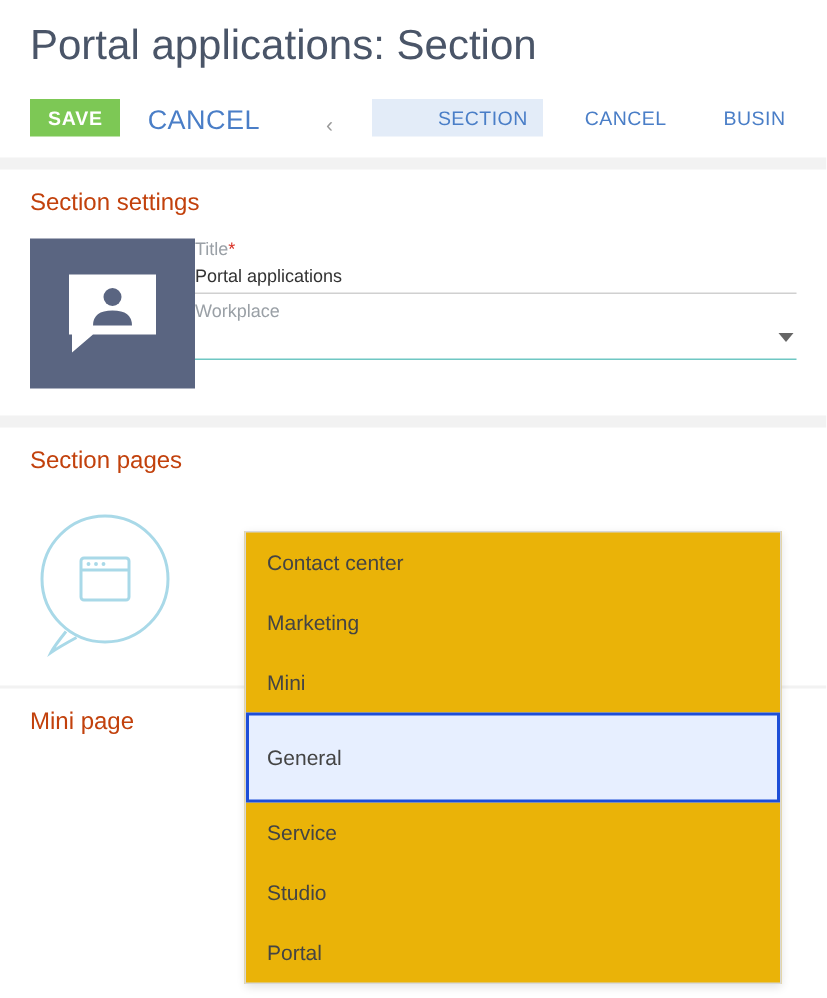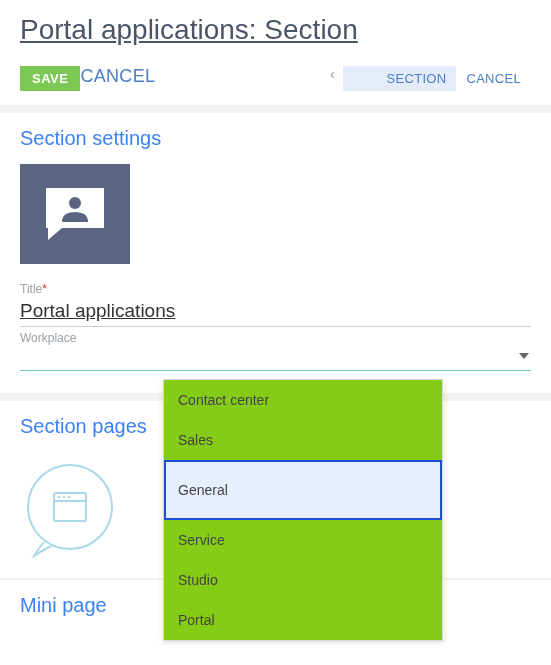--- a/index.html
+++ b/index.html
@@ -11,26 +11,26 @@
     overflow: hidden;
     color: #333;
   }
   .header {
     padding: 14px 20px 8px 20px;
   }
   .page-title {
     font-size: 28px;
     font-weight: 300;
     color: #4a5568;
-    text-decoration: underline;
   }
   .toolbar {
     display: flex;
-    align-items: flex-start;
+    align-items: flex-end;
     padding: 12px 20px 14px 20px;
+    gap: 18px;
   }
   .btn-save {
     background: #7dc855;
     color: #fff;
     border: none;
     padding: 5px 12px;
     font-size: 13px;
     font-weight: 600;
     cursor: pointer;
     letter-spacing: 0.5px;
@@ -70,29 +70,27 @@
   }
   .hr-thin {
     height: 2px;
     background: #f2f2f2;
     border: none;
   }
   .section {
     padding: 14px 20px 18px 20px;
   }
   .section-title {
-    font-size: 20px;
+    font-size: 16px;
     font-weight: 300;
-    color: #3b82f6;
+    color: #c2410c;
     margin-bottom: 14px;
   }
   .settings-row {
     display: flex;
-    gap: 18px;
-    flex-direction: column;
   }
   .icon-box {
     width: 110px;
     height: 100px;
     background: #5a6581;
     display: flex;
     align-items: center;
     justify-content: center;
     flex-shrink: 0;
   }
@@ -106,25 +104,24 @@
   .required { color: #d93025; }
   .code-corner {
     display: inline-block;
     width: 0; height: 0;
     border-left: 6px solid #7dc855;
     border-bottom: 6px solid transparent;
     vertical-align: top;
     margin-right: 2px;
   }
   .field-value {
-    font-size: 19px;
+    font-size: 12px;
     color: #333;
     padding: 4px 0;
     border-bottom: 1px solid #d0d0d0;
-    text-decoration: underline;
   }
   .field-select {
     position: relative;
     border-bottom: 1px solid #6fc7c3;
     padding: 4px 0;
     height: 26px;
     cursor: pointer;
   }
   .caret-down {
     position: absolute;
@@ -132,26 +129,25 @@
     top: 8px;
     width: 0; height: 0;
     border-left: 5px solid transparent;
     border-right: 5px solid transparent;
     border-top: 6px solid #666;
   }
   .dropdown {
     position: absolute;
     left: 163px;
     top: 354px;
-    width: 280px;
-    background: #84cc16;
+    width: 358px;
+    background: #eab308;
     border: 1px solid #d8d8d8;
     box-shadow: 0 2px 6px rgba(0,0,0,0.12);
     z-index: 50;
-    margin-top: 25px;
   }
   .dropdown-item {
     padding: 12px 14px;
     font-size: 14px;
     color: #444;
     cursor: pointer;
   }
   .dropdown-item.highlight {
     background: #e7efff;
     border: 2px solid #1d4ed8;
@@ -173,20 +169,21 @@
   <h1 class="page-title">Portal applications: Section</h1>
 </div>
 
 <div class="toolbar">
   <button class="btn-save">SAVE</button>
   <button class="btn-cancel">CANCEL</button>
   <div class="toolbar-spacer"></div>
   <span class="arrow-left">‹</span>
   <button class="tab active">SECTION</button>
   <button class="tab">CANCEL</button>
+  <button class="tab">BUSIN</button>
 </div>
 
 <div class="hr-thick"></div>
 
 <div class="section">
   <h2 class="section-title">Section settings</h2>
   <div class="settings-row">
     <div class="icon-box">
       <svg width="66" height="56" viewBox="0 0 66 56">
         <path d="M4 2 H62 V42 H20 L6 54 V42 H4 Z" fill="#fff"></path>
@@ -232,18 +229,19 @@
 </div>
 
 <div class="hr-thin"></div>
 
 <div class="section mini">
   <h2 class="section-title">Mini page</h2>
 </div>
 
 <div class="dropdown" id="dropdown">
     <div class="dropdown-item">Contact center</div>
-    <div class="dropdown-item">Sales</div>
+    <div class="dropdown-item">Marketing</div>
+    <div class="dropdown-item">Mini</div>
     <div class="dropdown-item highlight">General</div>
     <div class="dropdown-item">Service</div>
     <div class="dropdown-item">Studio</div>
     <div class="dropdown-item">Portal</div>
   </div>
 
 </body></html>

